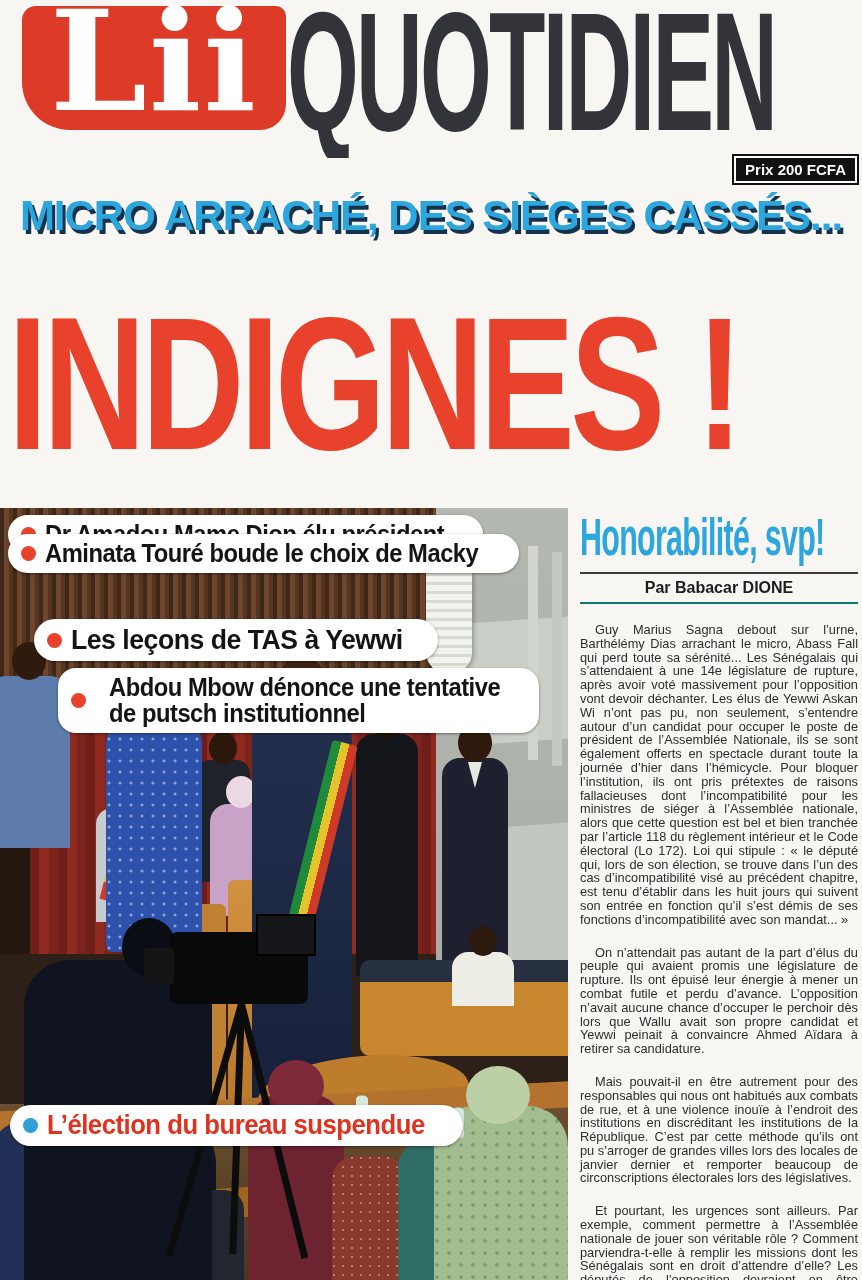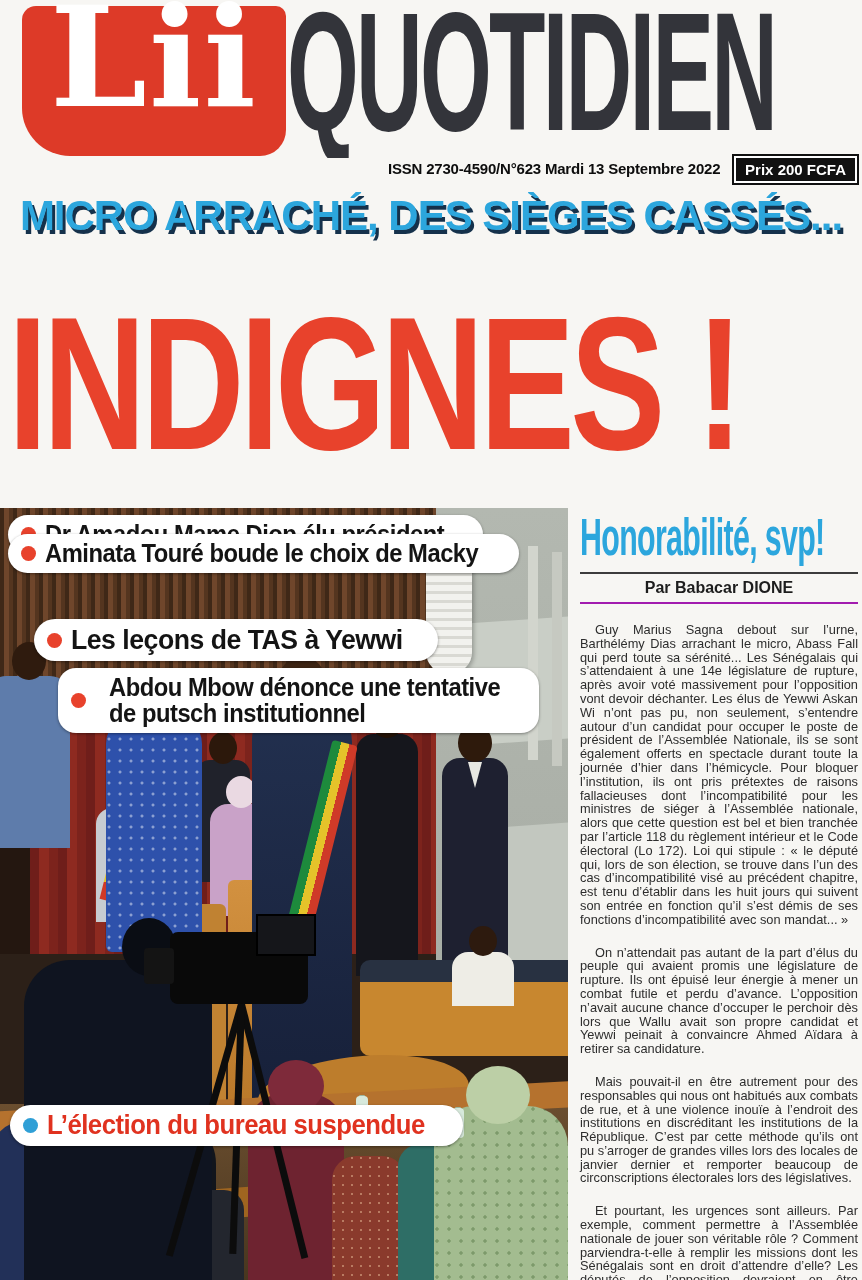--- a/index.html
+++ b/index.html
@@ -14,24 +14,24 @@
     --body_text:#2d2d2d;
   }
   *{margin:0;padding:0;box-sizing:border-box;}
   html,body{background:#d8d6d2;}
   .page{
     position:relative;width:862px;height:1280px;overflow:hidden;
     background:#f7f6f3;font-family:"Liberation Sans",sans-serif;
   }
   
   .logo-box{
-    position:absolute;left:22px;top:6px;width:264px;height:150px;
+    position:absolute;left:22px;top:6px;width:264px;height:124px;
     background:var(--brand_red,#dd3a28);
     border-radius:14px 10px 26px 48px;
-    display:flex;align-items:flex-start;justify-content:center;
+    display:flex;align-items:flex-end;justify-content:center;
   }
   .logo-text{
     font-family:"DejaVu Serif",serif;font-weight:700;color:#fff;
     font-size:138px;line-height:120px;letter-spacing:2px;
     transform:translateY(-8px);
   }
   .masthead-title{
     position:absolute;left:287px;top:-12px;width:575px;height:170px;overflow:hidden;
   }
   .masthead-title span{
@@ -165,41 +165,40 @@
   .pill-5 .lbl{font-size:27px;color:var(--bottom_pill_red,#e0321f);}
   
   .article{position:absolute;left:580px;top:510px;width:278px;}
   .article-title{
     white-space:nowrap;display:inline-block;
     font-weight:800;font-size:46px;line-height:48px;letter-spacing:-1px;
     color:var(--kicker_blue,#2ca6dd);
     transform:scale(0.66,1.12);transform-origin:left top;
   }
   .byline-box{
-    margin-top:14px;border-top:2px solid #3c3c3c;border-bottom:2px solid #a21caf;
+    margin-top:14px;border-top:2px solid #3c3c3c;border-bottom:2px solid #0f766e;
     padding:5px 0;text-align:center;
     font-weight:700;font-size:16px;color:#1d1d1d;
   }
   .article-body{margin-top:9px;color:var(--body_text,#2d2d2d);}
   .article-body p{
     font-size:12.8px;line-height:13.8px;text-align:justify;text-indent:15px;margin-top:19px;
   }
 </style>
 </head>
 <body>
 
 <div class="page">
 
   <div class="logo-box">
     <span class="logo-text">Lii</span>
   </div>
   <div class="masthead-title">
     <span>QUOTIDIEN</span>
   </div>
-  <div class="issn-line">ISSN 2730-4590/N°623 Mardi 13 Septembre 2022</div>
   <div class="price-badge">Prix 200 FCFA</div>
 
   <div class="kicker">
     <div>MICRO ARRACHÉ, DES SIÈGES CASSÉS...</div>
   </div>
 
   <div class="main-headline">
     <span>INDIGNES !</span>
   </div>
 

